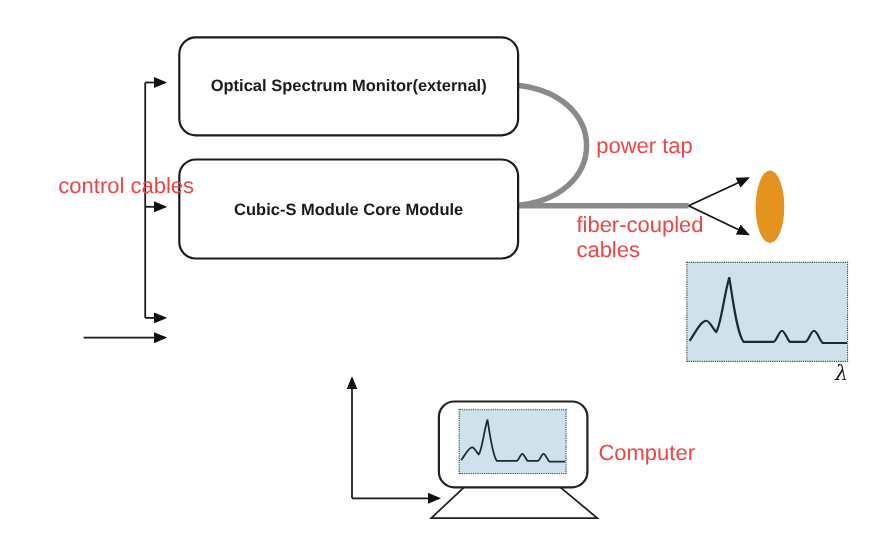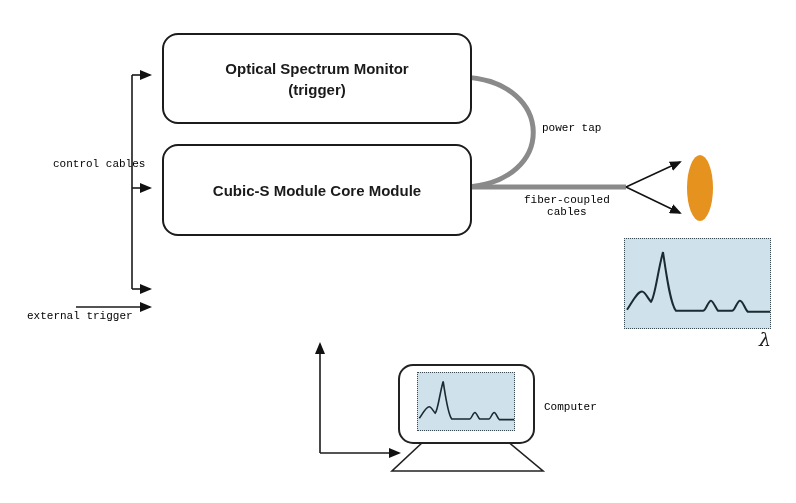--- a/index.html
+++ b/index.html
@@ -3,24 +3,24 @@
 <meta charset="utf-8">
 <style>
   html,body{margin:0;padding:0;background:#ffffff;}
   .canvas{
     position:relative;width:796px;height:503px;background:#ffffff;overflow:hidden;
     font-family:"Liberation Sans", sans-serif;color:#1a1a1a;
   }
   .layer{position:absolute;left:0;top:0;width:796px;height:503px;}
   .box{
     position:absolute;background:#ffffff;border:2px solid #1c1c1c;border-radius:16px;
-    display:flex;flex-direction:column;align-items:center;justify-content:center;
+    display:flex;flex-direction:row;align-items:center;justify-content:center;
     font-weight:bold;font-size:15px;line-height:1.4;text-align:center;z-index:2;
   }
-  .lbl{position:absolute;font-size:11px;color:#000000;white-space:nowrap;z-index:3;font-family:Liberation Mono, monospace;}
+  .lbl{position:absolute;font-size:20px;color:#ef4444;white-space:nowrap;z-index:3;}
   .display{
     position:absolute;background:#cfe1ea;border:1.5px dotted #3a4a52;z-index:3;
   }
   .display svg{display:block;width:100%;height:100%;}
   .monitor{
     position:absolute;left:398px;top:364px;width:133px;height:76px;
     background:#ffffff;border:2px solid #222;border-radius:15px;z-index:2;
   }
   .screen{left:417px;top:372px;width:96px;height:57px;z-index:3;}
   .bigdisplay{left:624px;top:238px;width:145px;height:89px;}
@@ -57,32 +57,31 @@
     <path d="M626,187 L680,162" stroke="#111" stroke-width="1.5" fill="none" marker-end="url(#arr)"></path>
     <path d="M626,187 L680,213" stroke="#111" stroke-width="1.5" fill="none" marker-end="url(#arr)"></path>
 
     <ellipse cx="700" cy="188" rx="13" ry="33" fill="#e6921f"></ellipse>
 
     <polygon points="424,441 507,441 543,471 392,471" fill="#ffffff" stroke="#222" stroke-width="1.6"></polygon>
   </svg>
 
   <div class="box" style="left:162px;top:33px;width:306px;height:87px;">
     <div>Optical Spectrum Monitor</div>
-    <div>(trigger)</div>
+    <div>(external)</div>
   </div>
 
   <div class="box" style="left:162px;top:144px;width:306px;height:88px;">
     <div>Cubic-S Module Core Module</div>
   </div>
 
 
   <div class="lbl" style="left:21px;top:158px;margin-left:32px;">control cables</div>
-  <div class="lbl" style="left:27px;top:310px;">external trigger</div>
   <div class="lbl" style="left:542px;top:122px;">power tap</div>
-  <div class="lbl" style="left:524px;top:194px;text-align:center;">
+  <div class="lbl" style="left:524px;top:194px;">
     <div>fiber-coupled</div>
     <div>cables</div>
   </div>
   <div class="lbl" style="left:544px;top:401px;">Computer</div>
 
   <div class="display bigdisplay">
     <svg viewBox="0 0 145 88" preserveAspectRatio="none">
       <path d="M2,70 C7,63 12,52 17,52 C20,52 23,59 26,62 C30,58 33,30 38,13 C41,32 45,64 51,71 L78,71 C81,71 83,61 86,61 C88,61 91,69 93,71 L107,71 C110,71 112,61 115,61 C118,61 120,70 123,72 L145,72" fill="none" stroke="#1b2a33" stroke-width="2" vector-effect="non-scaling-stroke"></path>
     </svg>
   </div>

